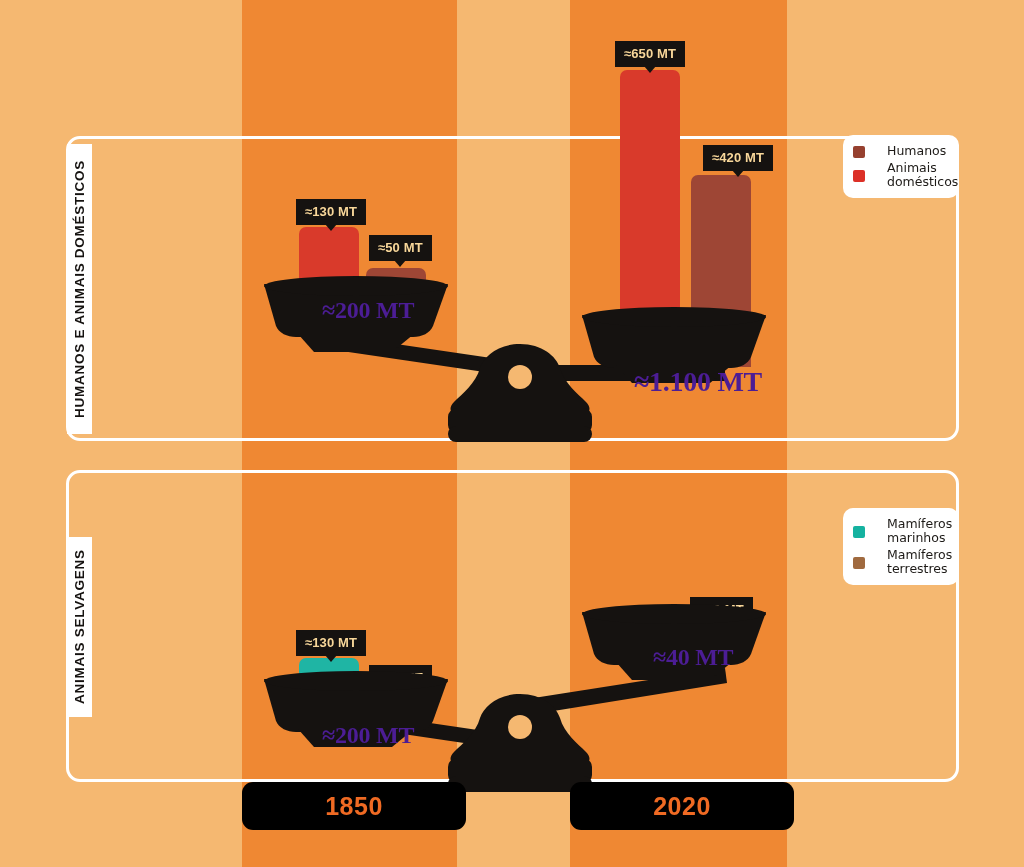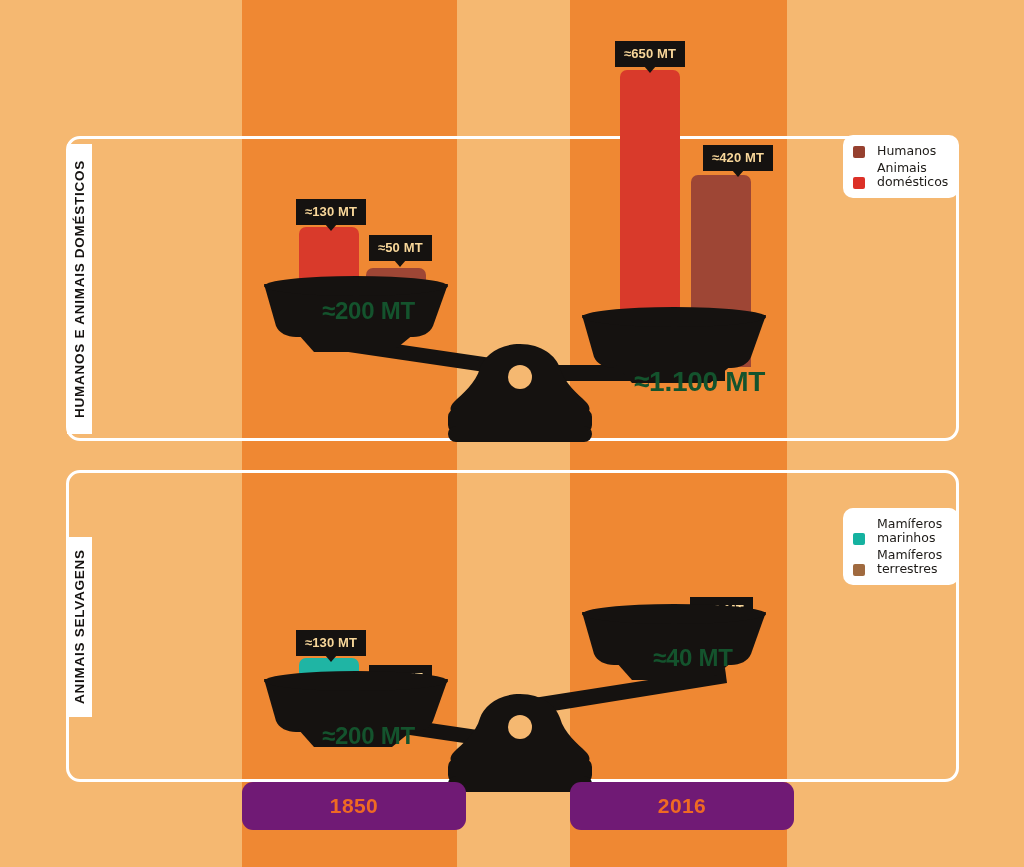--- a/index.html
+++ b/index.html
@@ -50,21 +50,21 @@
   .legend{
     position:absolute;
     background:#ffffff;
     border-radius:10px;
     padding:9px 11px 9px 10px;
     box-sizing:border-box;
     display:flex;flex-direction:column;gap:3px;
   }
   #legend-top{left:843px;top:135px;width:116px;}
   #legend-bot{left:843px;top:479px;width:116px;margin-top:29px;}
-  .legend-row{display:flex;align-items:flex-end;gap:12px;}
+  .legend-row{display:flex;align-items:center;gap:22px;}
   .legend-swatch{
     width:12px;height:12px;border-radius:2px;flex:0 0 auto;margin-top:2px;
   }
   .legend-text{
     font-size:12.5px;line-height:1.12;color:#1d1a17;
     font-family:"DejaVu Sans", sans-serif;
   }
 
   
   .pill{
@@ -88,33 +88,33 @@
     border-top:7px solid #151210;
   }
 
   
   .bar{position:absolute;border-radius:7px 7px 0 0;}
 
   
   .scale-svg{position:absolute;overflow:visible;}
   .pan-label{
     position:absolute;
-    color:#14532d;font-weight:bold;
-    font-family:Liberation Sans, sans-serif;
+    color:#4c1d95;font-weight:bold;
+    font-family:Liberation Serif, serif;
     white-space:nowrap;
     letter-spacing:-.01em;
   }
 
   
   .year-box{
     position:absolute;
-    background:#701a75;
+    background:#000000;
     border-radius:11px;
     display:flex;align-items:center;justify-content:center;
-    color:#ef6a23;font-weight:bold;font-size:21px;
+    color:#ef6a23;font-weight:bold;font-size:25px;
     letter-spacing:.02em;
     font-family:"Liberation Sans", sans-serif;
     text-align:right;
   }
   #year-1850{left:242px;top:782px;width:224px;height:48px;}
   #year-2020{left:570px;top:782px;width:224px;height:48px;}
 </style>
 </head>
 <body>
 
@@ -232,15 +232,15 @@
 
     <path d="M312,-20 L496,-20 L481,22 C478,29 470,33 461,33
              L344,33 C335,33 327,29 324,22 Z" fill="#151210"></path>
     <ellipse cx="404" cy="-18" rx="92" ry="10" fill="#151210"></ellipse>
     <path d="M346,30 L462,30 L440,48 L362,48 Z" fill="#151210"></path>
   </svg>
   <div class="pan-label" style="left:322px;top:722px;font-size:24px;">≈200 MT</div>
   <div class="pan-label" style="left:653px;top:644px;font-size:24px;">≈40 MT</div>
 
   <div class="year-box" id="year-1850">1850</div>
-  <div class="year-box" id="year-2020">2016</div>
+  <div class="year-box" id="year-2020">2020</div>
 
 </div>
 
 </body></html>

